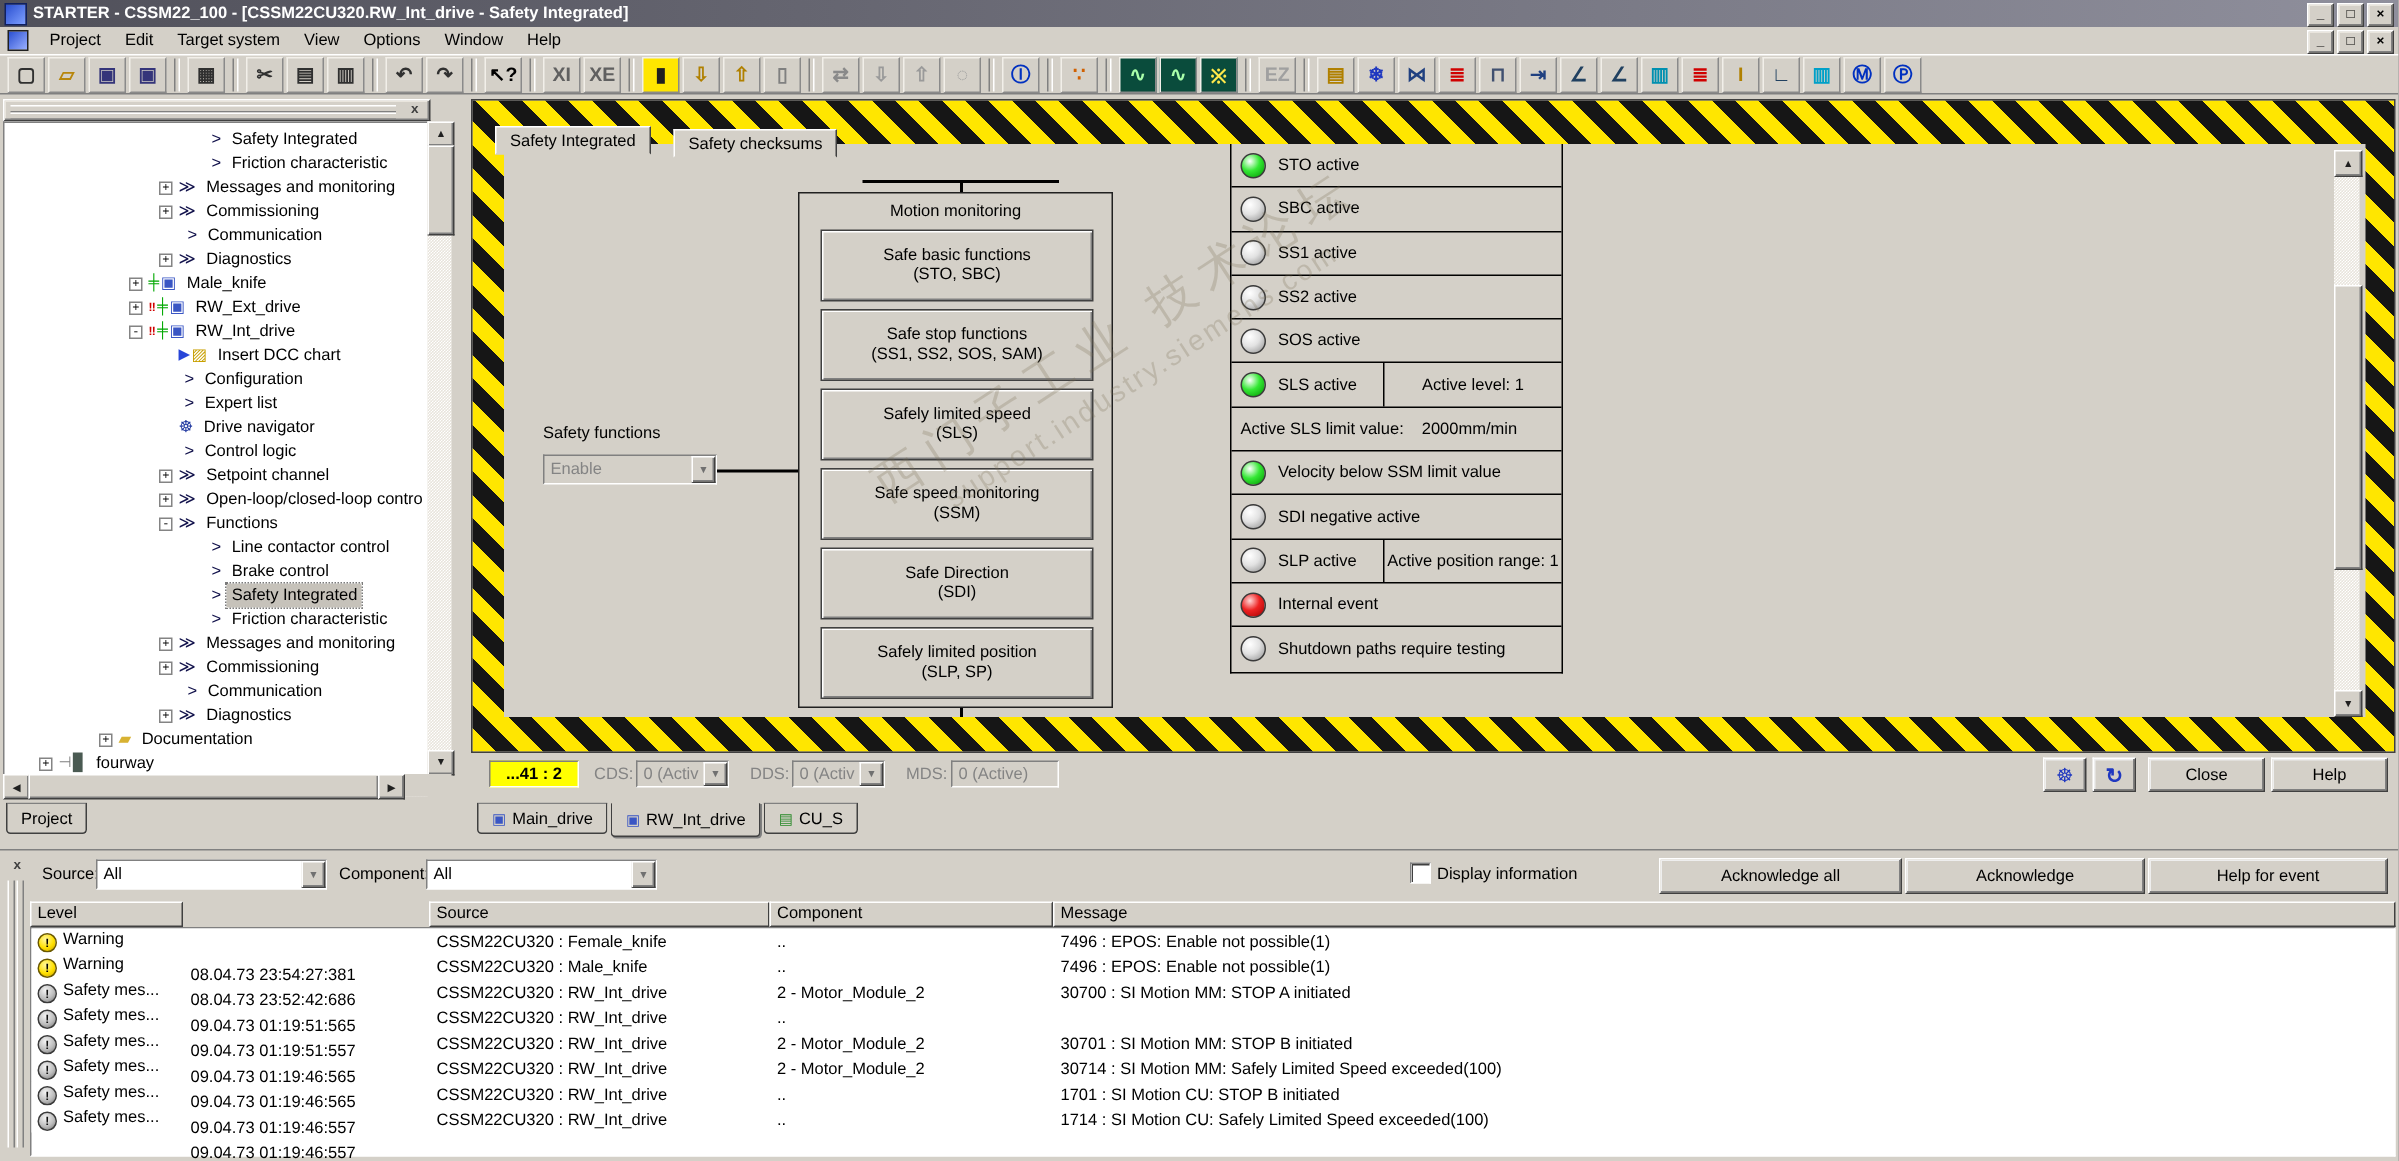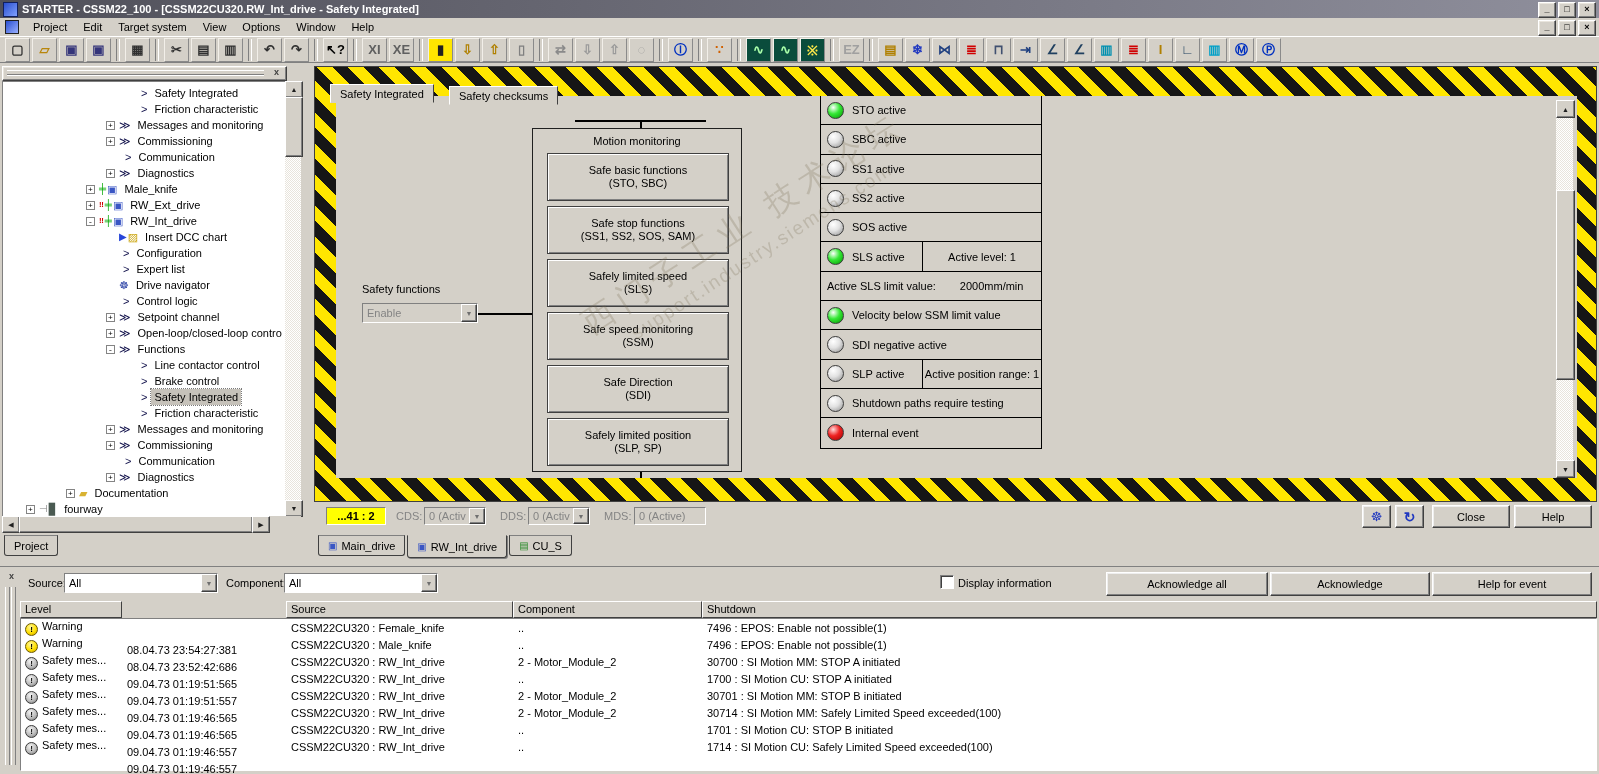--- a/index.html
+++ b/index.html
@@ -87,21 +87,21 @@
   .srow:last-child{border-bottom:none;}
   .led{width:15px;height:15px;border-radius:50%;border:1px solid #3a3a3a;margin-right:8px;flex:none;}
   .led-green{background:radial-gradient(circle at 35% 30%,#ffffff,#35e835 45%,#009400);}
   .led-gray{background:radial-gradient(circle at 35% 30%,#ffffff,#e2e2e2 45%,#8e8e8e);}
   .led-red{background:radial-gradient(circle at 35% 30%,#ffd8d8,#ee2222 45%,#a00000);}
   .sextra:empty{display:none;}
   .srow.split{padding-right:0;}
   .srow.split .slabel{width:70px;flex:none;}
   .srow.split .sextra{flex:1;align-self:stretch;display:flex;align-items:center;justify-content:center;
     border-left:1px solid #000;}
-  .srow.limit .sval{margin-left:24px;}
+  .srow.limit .sval{margin-left:12px;}
   .srow.limit .sunit{}
   
   .badge{position:absolute;background:#ffff00;border:1px solid;border-color:#808080 #fff #fff #808080;
     text-align:center;font-weight:bold;}
   .flabel{position:absolute;color:#848484;}
   .pushbtn{position:absolute;height:21px;background:#d4d0c8;border:1px solid;border-color:#fff #404040 #404040 #fff;
     box-shadow:inset -1px -1px 0 #808080,inset 1px 1px 0 #eee;display:flex;align-items:center;justify-content:center;}
   
   .alarm{left:0;top:566px;width:1599px;height:208px;background:#d4d0c8;border-top:1px solid #808080;}
   .vgrip{position:absolute;width:3px;border-left:1px solid #fff;border-right:1px solid #808080;}
@@ -695,30 +695,30 @@
 
         <div class="srow split">
           <span class="led led-gray"></span>
           <span class="slabel">SLP active</span>
           <span class="sval"></span>
           <span class="sunit"></span>
           <span class="sextra">Active position range: 1</span>
         </div>
 
         <div class="srow">
+          <span class="led led-red"></span>
+          <span class="slabel">Internal event</span>
+          <span class="sval"></span>
+          <span class="sunit"></span>
+
+        </div>
+
+        <div class="srow">
           <span class="led led-gray"></span>
           <span class="slabel">Shutdown paths require testing</span>
-          <span class="sval"></span>
-          <span class="sunit"></span>
-
-        </div>
-
-        <div class="srow">
-          <span class="led led-red"></span>
-          <span class="slabel">Internal event</span>
           <span class="sval"></span>
           <span class="sunit"></span>
 
         </div>
       </div>
   </div>
 
   <div class="sb-track" style="left:1556px;top:100px;width:17px;height:376px;"></div>
   <div class="sb-btn" style="left:1556px;top:100px;width:17px;height:16px;">▲</div>
   <div class="sb-thumb" style="left:1556px;top:190px;width:17px;height:188px;"></div>
@@ -790,21 +790,21 @@
     <div class="abs" style="left:958px;top:10px;">Display information</div>
     <div class="pushbtn" style="left:1106px;top:5px;width:160px;height:22px;">Acknowledge all</div>
     <div class="pushbtn" style="left:1270px;top:5px;width:158px;height:22px;">Acknowledge</div>
     <div class="pushbtn" style="left:1432px;top:5px;width:158px;height:22px;">Help for event</div>
 
     <div class="abs" style="left:20px;top:34px;width:1577px;display:flex;">
       <div class="ah-cell c-level">Level</div>
       <div class="ah-cell c-time">Time [dd.mm.yy  h:m:s:ms]</div>
       <div class="ah-cell c-source">Source</div>
       <div class="ah-cell c-comp">Component</div>
-      <div class="ah-cell c-msg">Shutdown</div>
+      <div class="ah-cell c-msg">Message</div>
     </div>
 
     <div class="abs" style="left:20px;top:51px;width:1577px;height:153px;background:#fff;border:1px solid;border-color:#808080 #fff #fff #808080;box-sizing:border-box;">
       <div>
 
           <div class="arow">
             <span class="acell c-level"><span class="lvlico lvl-warn">!</span><span>Warning</span></span>
             <span class="acell c-time">08.04.73   23:54:27:381</span>
             <span class="acell c-source">CSSM22CU320 : Female_knife</span>
             <span class="acell c-comp">..</span>
@@ -825,21 +825,20 @@
             <span class="acell c-source">CSSM22CU320 : RW_Int_drive</span>
             <span class="acell c-comp">2 - Motor_Module_2</span>
             <span class="acell c-msg">30700 : SI Motion MM: STOP A initiated</span>
           </div>
 
           <div class="arow">
             <span class="acell c-level"><span class="lvlico lvl-safety">!</span><span>Safety mes...</span></span>
             <span class="acell c-time">09.04.73   01:19:51:557</span>
             <span class="acell c-source">CSSM22CU320 : RW_Int_drive</span>
             <span class="acell c-comp">..</span>
-            <span class="acell c-msg">1700 : SI Motion CU: STOP A initiated</span>
           </div>
 
           <div class="arow">
             <span class="acell c-level"><span class="lvlico lvl-safety">!</span><span>Safety mes...</span></span>
             <span class="acell c-time">09.04.73   01:19:46:565</span>
             <span class="acell c-source">CSSM22CU320 : RW_Int_drive</span>
             <span class="acell c-comp">2 - Motor_Module_2</span>
             <span class="acell c-msg">30701 : SI Motion MM: STOP B initiated</span>
           </div>
 

